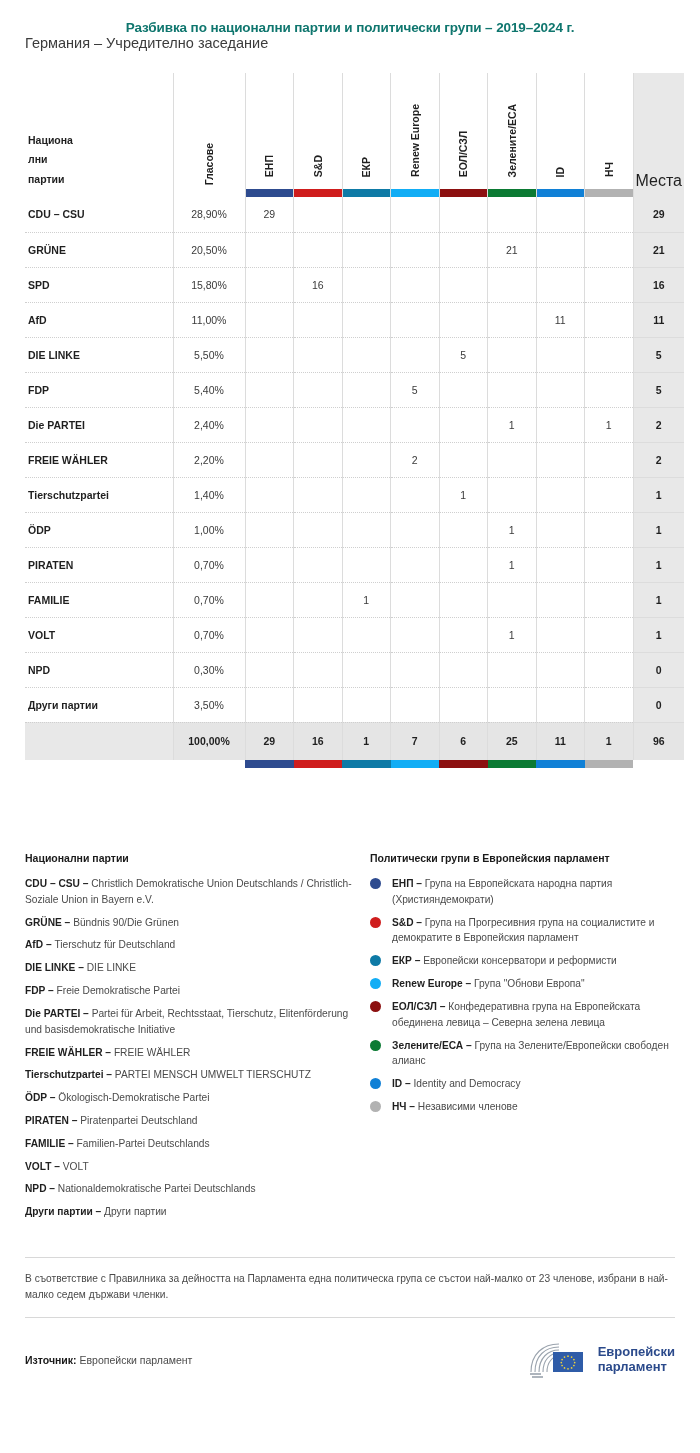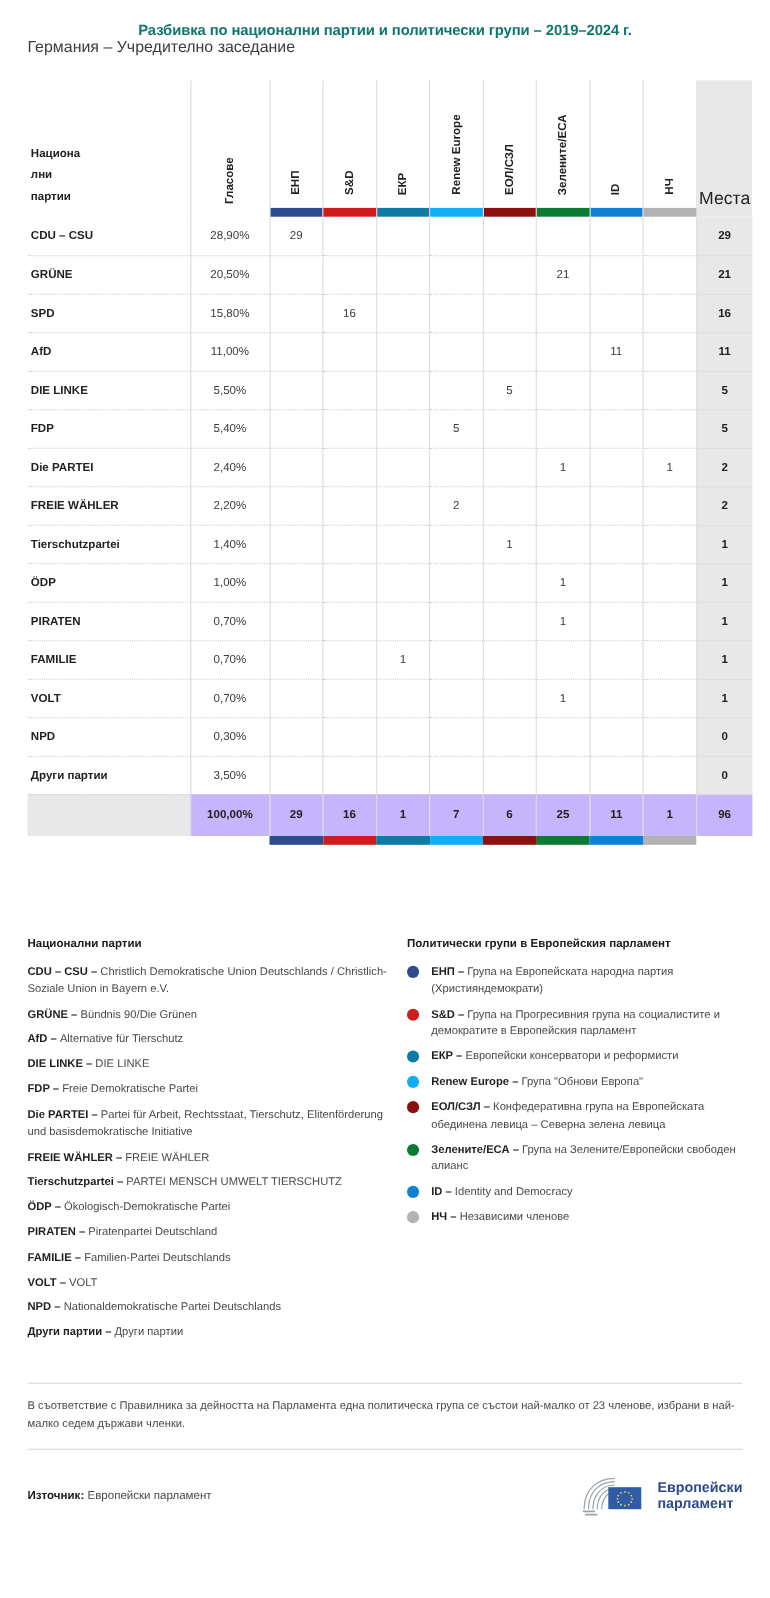--- a/index.html
+++ b/index.html
@@ -90,21 +90,21 @@
     padding-left:3px;
   }
   tbody td.votes { color:#3a3a3a; }
   tbody td.seats {
     background:#e8e8e8;
     font-weight:bold;
     color:#1f1f1f;
     border-bottom:1px solid #dcdcdc;
   }
   tbody tr.total td {
-    background:#c4b5fd;
+    background:#e5e5e5;
     font-weight:bold;
     color:#1f1f1f;
     border-bottom:none;
     border-top:1px dotted #cfcfcf;
     height:38px;
   }
   tbody tr.total td.party { background:#e8e8e8; }
   tr.barrow td { height:8px; padding:0; border:none; background:transparent; }
   tr.barrow td .colorbar { height:8px; }
 
@@ -460,21 +460,21 @@
         </tr>
       </tbody>
   </table>
 
   <div class="legends">
     <div class="leg-left">
       <div class="leg-title">Национални  партии</div>
       <div id="leg-parties">
           <div class="leg-line"><b>CDU – CSU – </b><span>Christlich Demokratische Union Deutschlands / Christlich-Soziale Union in Bayern e.V.</span></div>
           <div class="leg-line"><b>GRÜNE – </b><span>Bündnis 90/Die Grünen</span></div>
-          <div class="leg-line"><b>AfD – </b><span>Alternative für Tierschutz</span></div>
+          <div class="leg-line"><b>AfD – </b><span>Tierschutz für Deutschland</span></div>
           <div class="leg-line"><b>DIE LINKE – </b><span>DIE LINKE</span></div>
           <div class="leg-line"><b>FDP – </b><span>Freie Demokratische Partei</span></div>
           <div class="leg-line"><b>Die PARTEI – </b><span>Partei für Arbeit, Rechtsstaat, Tierschutz, Elitenförderung und basisdemokratische Initiative</span></div>
           <div class="leg-line"><b>FREIE WÄHLER – </b><span>FREIE WÄHLER</span></div>
           <div class="leg-line"><b>Tierschutzpartei – </b><span>PARTEI MENSCH UMWELT TIERSCHUTZ</span></div>
           <div class="leg-line"><b>ÖDP – </b><span>Ökologisch-Demokratische Partei</span></div>
           <div class="leg-line"><b>PIRATEN – </b><span>Piratenpartei Deutschland</span></div>
           <div class="leg-line"><b>FAMILIE – </b><span>Familien-Partei Deutschlands</span></div>
           <div class="leg-line"><b>VOLT – </b><span>VOLT</span></div>
           <div class="leg-line"><b>NPD – </b><span>Nationaldemokratische Partei Deutschlands</span></div>

